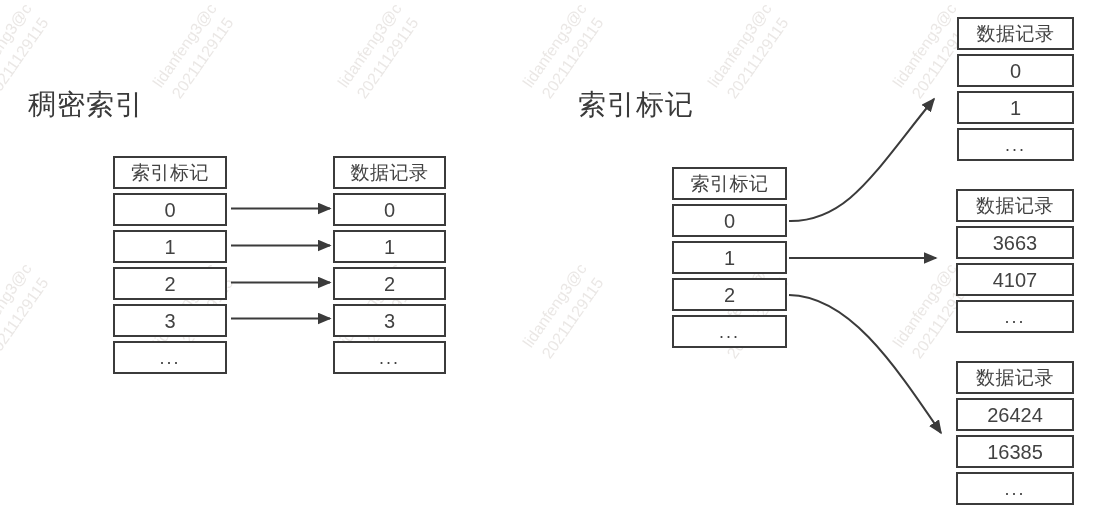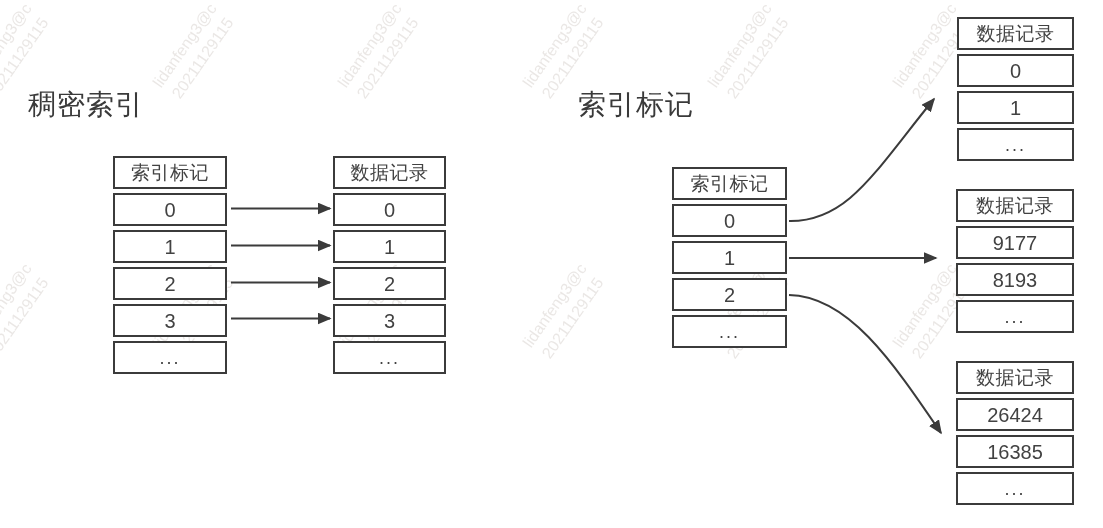--- a/index.html
+++ b/index.html
@@ -94,22 +94,22 @@
 
   <div class="tbl" style="left:957px;top:17px;width:117px">
     <div class="cell hdr">数据记录</div>
     <div class="cell">0</div>
     <div class="cell">1</div>
     <div class="cell dots">...</div>
   </div>
 
   <div class="tbl" style="left:956px;top:189px;width:118px">
     <div class="cell hdr">数据记录</div>
-    <div class="cell">9177</div>
-    <div class="cell">8193</div>
+    <div class="cell">3663</div>
+    <div class="cell">4107</div>
     <div class="cell dots">...</div>
   </div>
 
   <div class="tbl" style="left:956px;top:361px;width:118px">
     <div class="cell hdr">数据记录</div>
     <div class="cell">26424</div>
     <div class="cell">16385</div>
     <div class="cell dots">...</div>
   </div>
 

